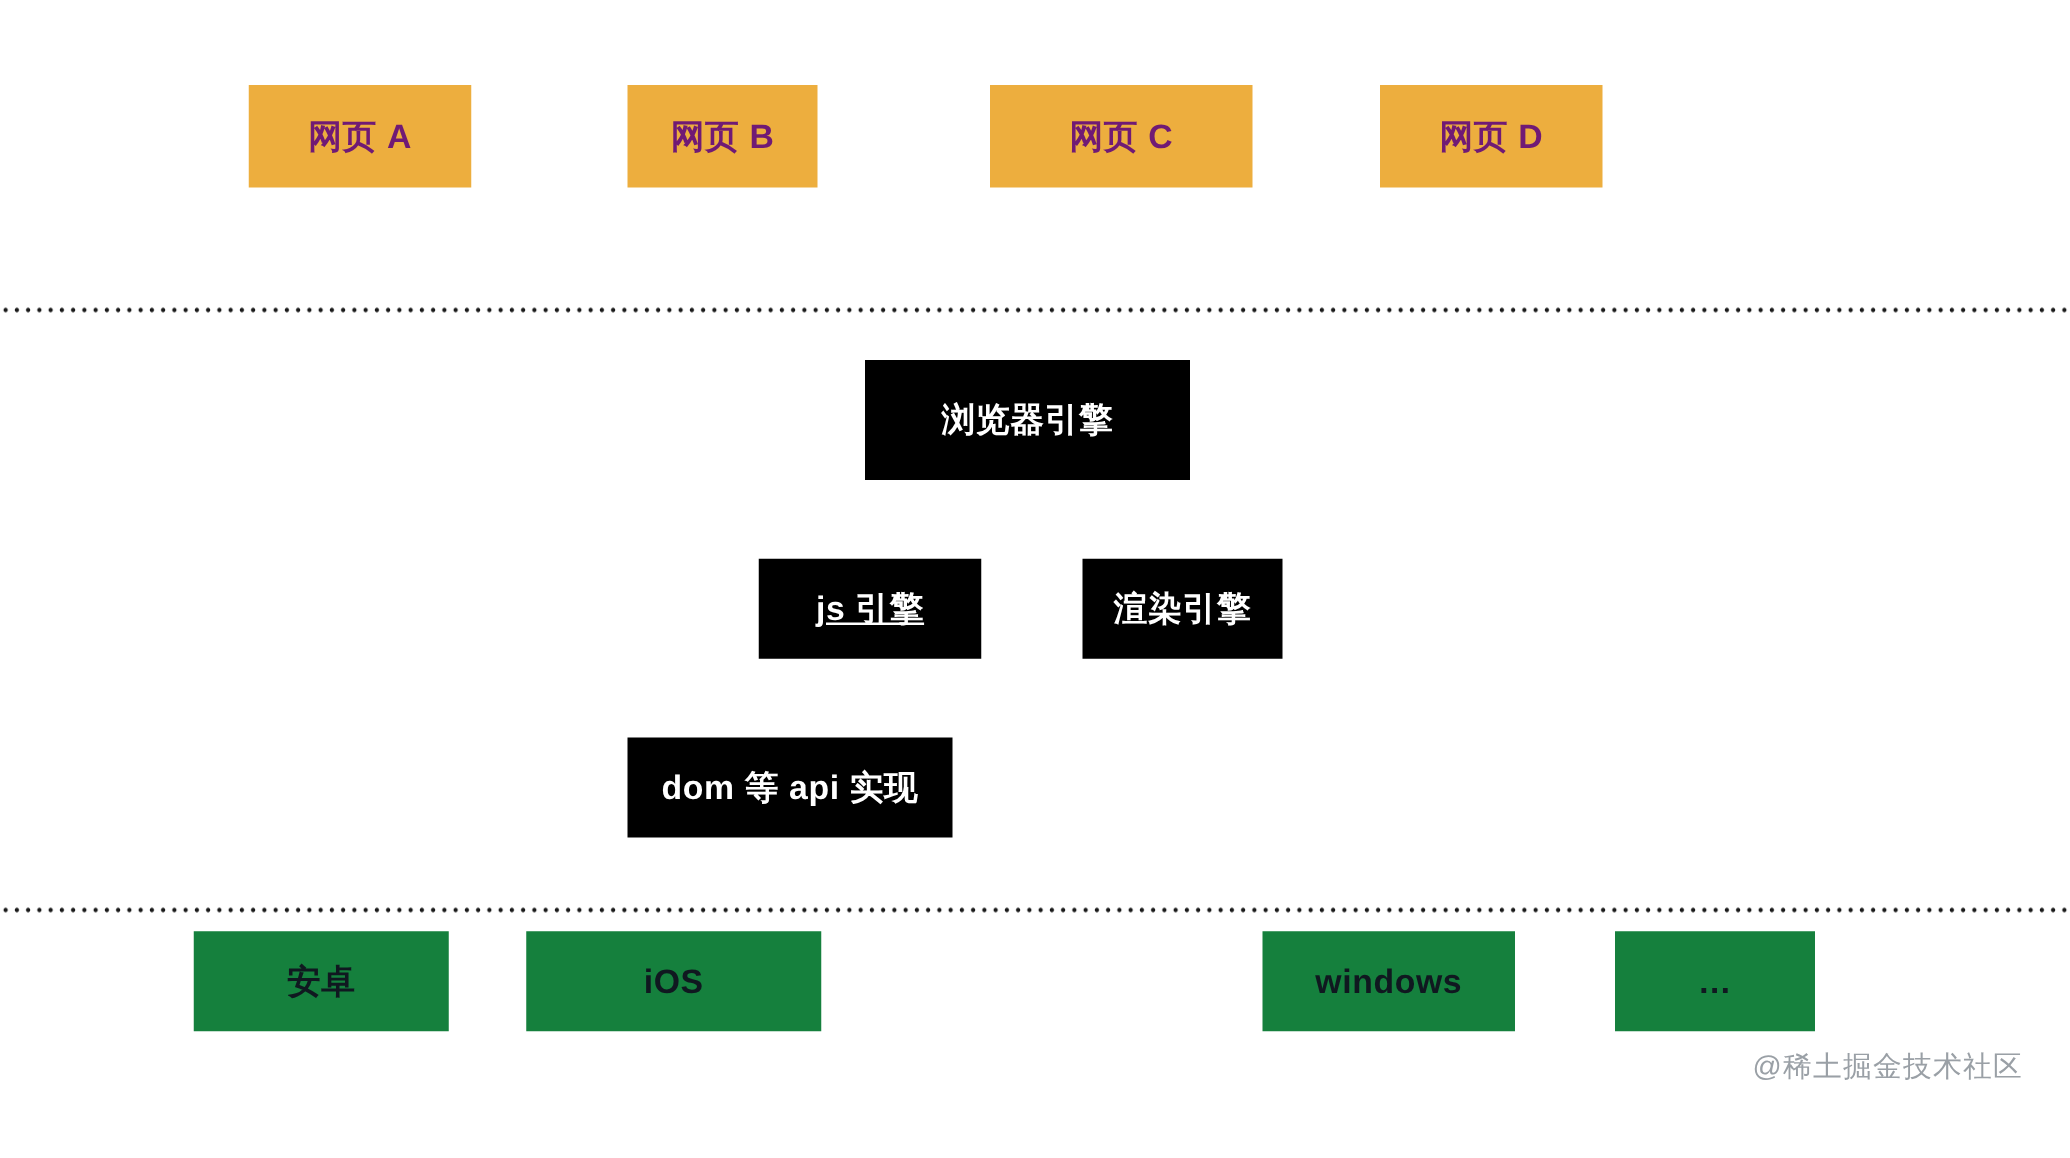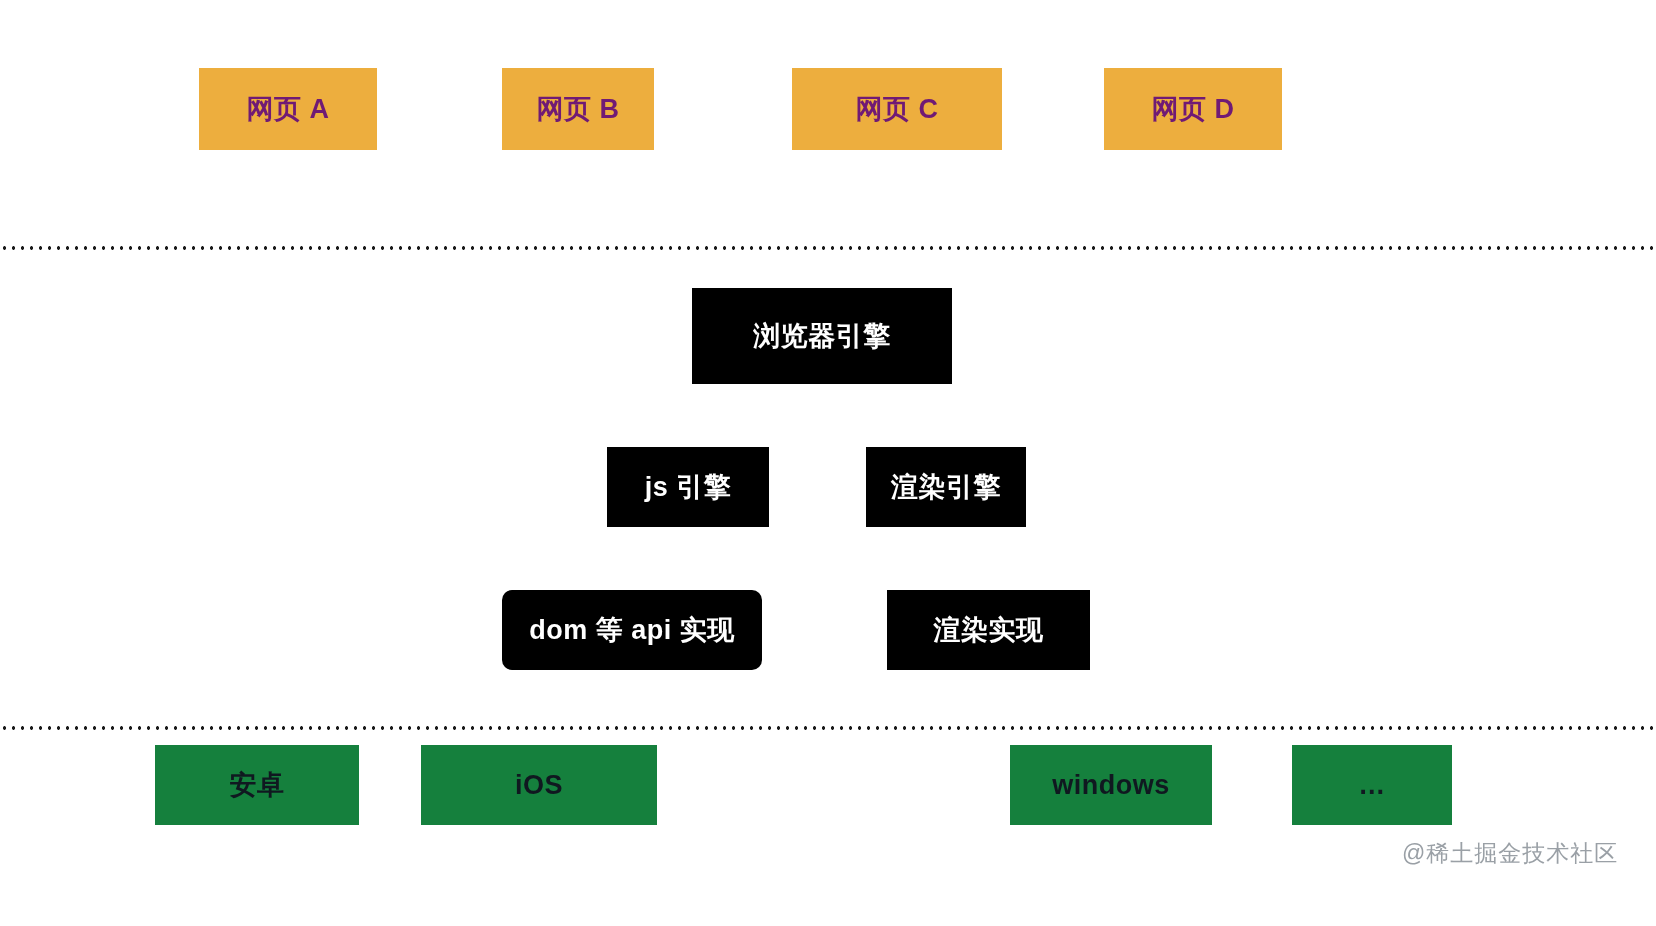--- a/index.html
+++ b/index.html
@@ -72,27 +72,26 @@
   <div class="box box-page" style="left:502px; top:68px; width:152px; height:82px;">网页 B</div>
 
   <div class="box box-page" style="left:792px; top:68px; width:210px; height:82px;">网页 C</div>
 
   <div class="box box-page" style="left:1104px; top:68px; width:178px; height:82px;">网页 D</div>
 
   <div class="divider" style="top:246px;"></div>
 
   <div class="box box-engine" style="left:692px; top:288px; width:260px; height:96px;">浏览器引擎</div>
 
-  <div class="box box-engine" style="left:607px; top:447px; width:162px; height:80px;">js 引擎</div>
+  <div class="box box-engine" style="left:607px; top:447px; width:178px; height:80px;text-decoration:underline;">js 引擎</div>
 
   <div class="box box-engine" style="left:866px; top:447px; width:160px; height:80px;">渲染引擎</div>
 
-  <div class="box box-engine" style="left:502px; top:590px; width:260px; height:80px;border-radius:10px;">dom 等 api 实现</div>
+  <div class="box box-engine" style="left:502px; top:590px; width:260px; height:80px;">dom 等 api 实现</div>
 
-  <div class="box box-engine" style="left:887px; top:590px; width:203px; height:80px;">渲染实现</div>
 
   <div class="divider" style="top:726px;"></div>
 
   <div class="box box-os" style="left:155px; top:745px; width:204px; height:80px;">安卓</div>
 
   <div class="box box-os" style="left:421px; top:745px; width:236px; height:80px;">iOS</div>
 
 
   <div class="box box-os" style="left:1010px; top:745px; width:202px; height:80px;">windows</div>
 

